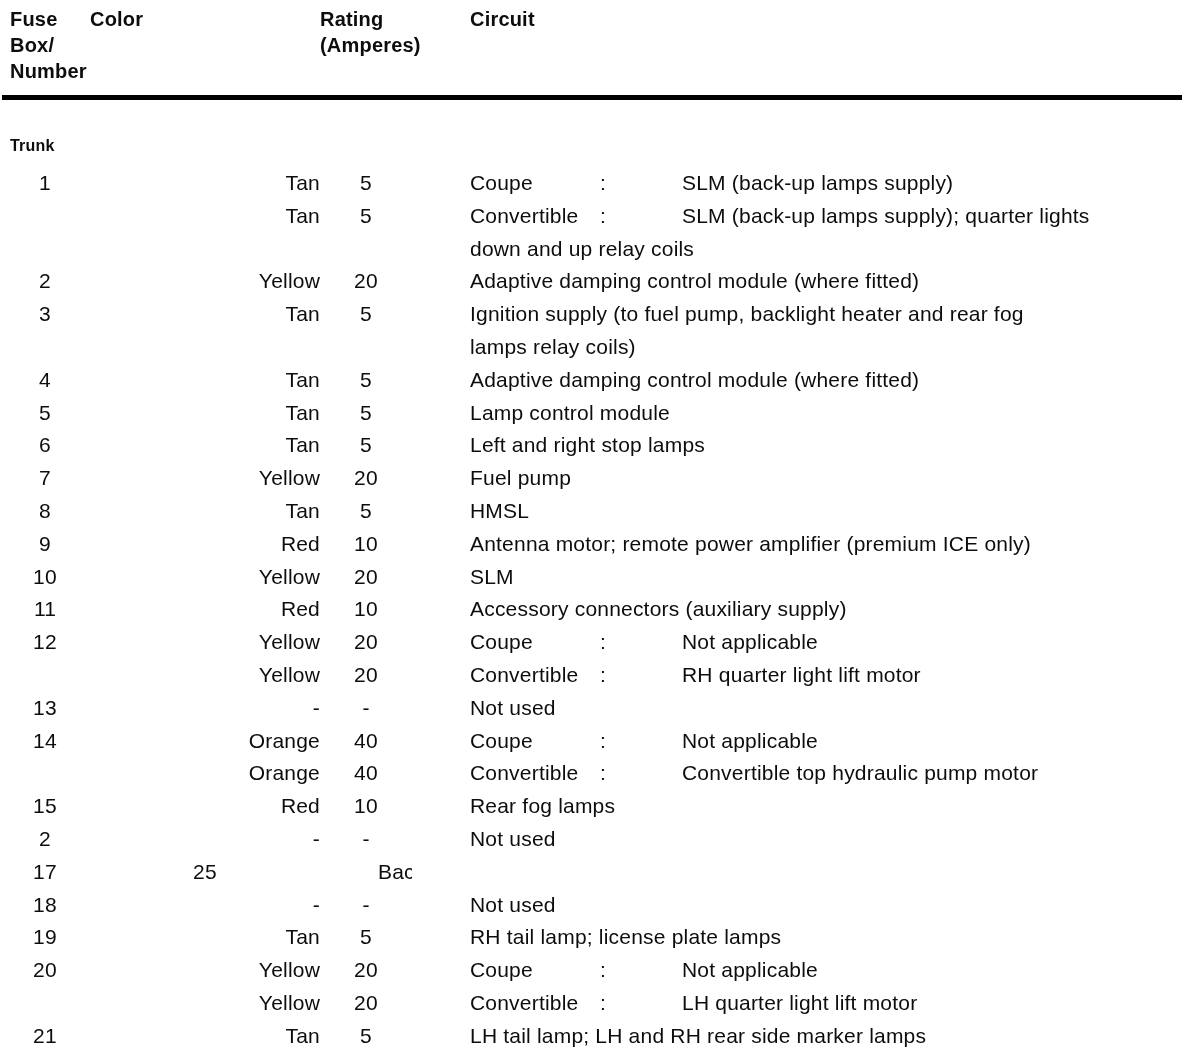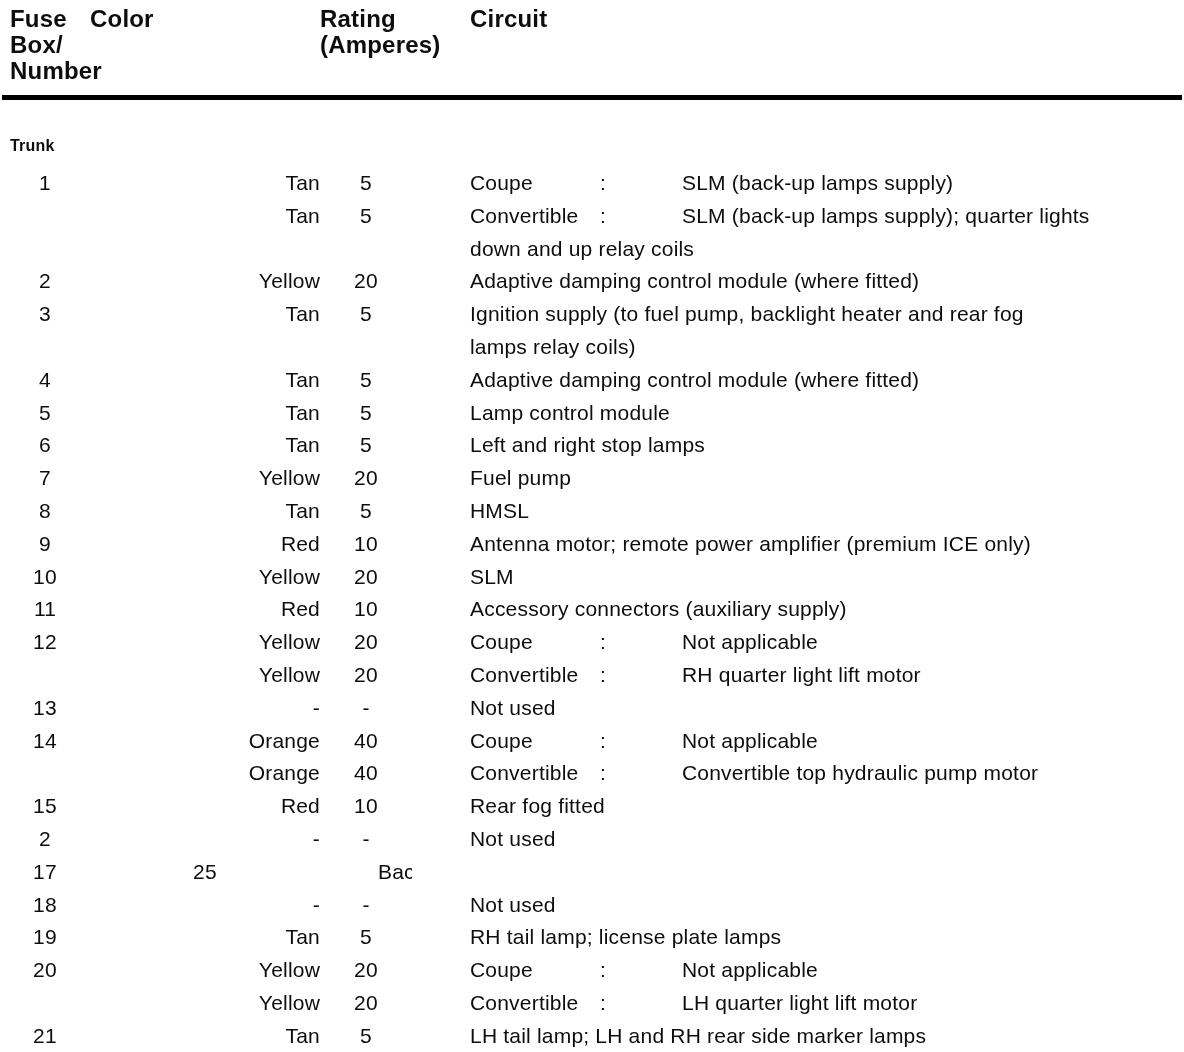--- a/index.html
+++ b/index.html
@@ -14,21 +14,21 @@
     width: 1184px;
     min-height: 1052px;
     padding-top: 6px;
     letter-spacing: 0.2px;
   }
   .grid4 {
     display: grid;
     grid-template-columns: 90px 230px 92px 1fr;
   }
   
-  .table-header { font-weight: 700; font-size: 24px; line-height: 26px; }
+  .table-header { font-weight: 700; font-size: 20px; line-height: 26px; }
   .hdr-num   { padding-left: 10px; }
   .hdr-color { text-align: left; }
   .hdr-rating{ white-space: nowrap; }
   .hdr-circuit { padding-left: 58px; }
   .rule {
     height: 5px;
     background: #000;
     margin: 11px 2px 0 2px;
   }
   .section-title {
@@ -186,21 +186,21 @@
       <div class="row">
         <div class="cell c-num"></div>
         <div class="cell c-color">Orange</div>
         <div class="cell c-rating">40</div>
         <div class="cell c-circuit"><span class="variant">Convertible</span><span class="colon">:</span><span class="desc">Convertible top hydraulic pump motor</span></div>
       </div>
       <div class="row">
         <div class="cell c-num">15</div>
         <div class="cell c-color">Red</div>
         <div class="cell c-rating">10</div>
-        <div class="cell c-circuit"><span class="plain">Rear fog fitted</span></div>
+        <div class="cell c-circuit"><span class="plain">Rear fog lamps</span></div>
       </div>
       <div class="row">
         <div class="cell c-num">2</div>
         <div class="cell c-color">-</div>
         <div class="cell c-rating">-</div>
         <div class="cell c-circuit"><span class="plain">Not used</span></div>
       </div>
       <div class="row">
         <div class="cell c-num">17</div>
         <div class="cell c-rating">25</div>

